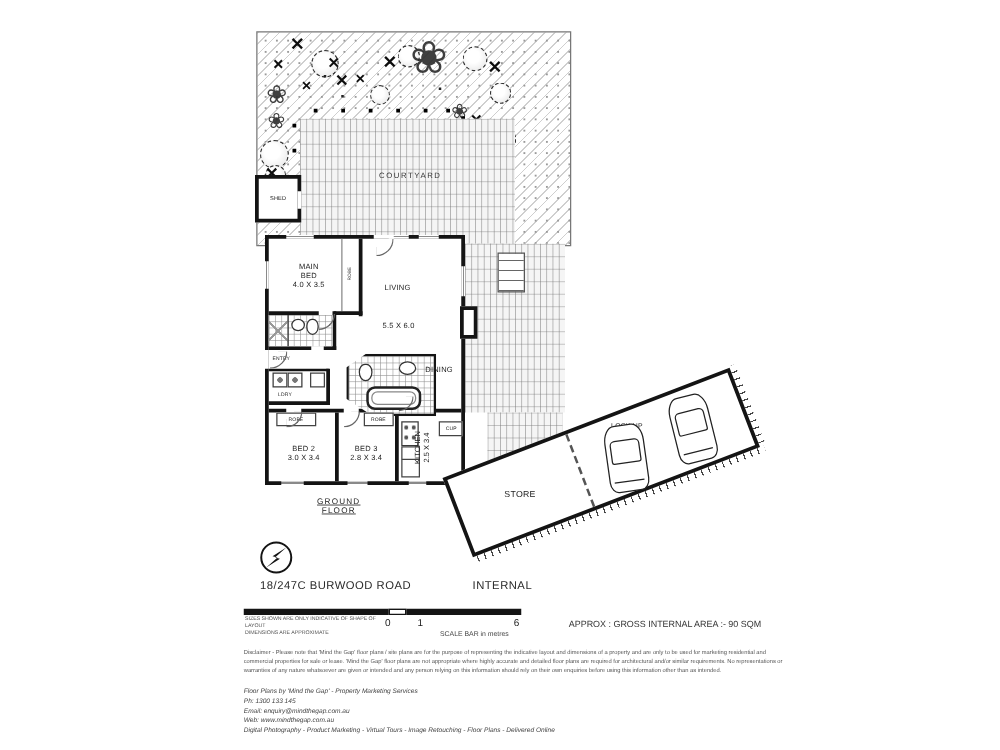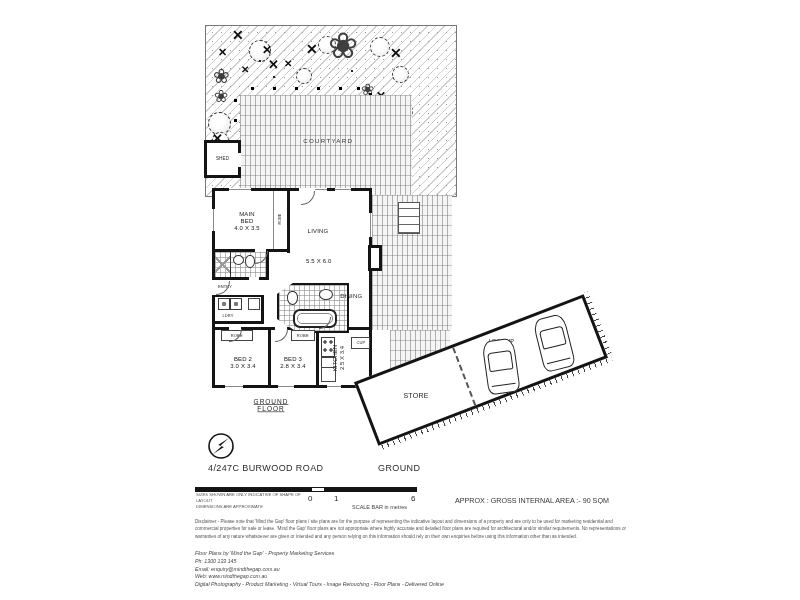--- a/index.html
+++ b/index.html
@@ -269,22 +269,22 @@
     </div>
     <div class="car" style="left:124px;top:8px;transform:rotate(13deg);"></div>
     <div class="car" style="left:182px;top:5px;transform:rotate(7deg);"></div>
   </div>
 
   <svg class="abs" style="left:205px;top:430px;" width="32" height="32" viewBox="0 0 32 32">
     <circle cx="16" cy="16" r="12" fill="none" stroke="#141414" stroke-width="1.6"></circle>
     <path d="M24 8 L13 15 L17 16 L8 24 L19 17 L15 16 Z" fill="#141414"></path>
   </svg>
 
-  <div class="addr" style="left:208px;top:463px;">4/247C BURWOOD ROAD</div>
-  <div class="addr" style="left:378px;top:463px;">GROUND</div>
+  <div class="addr" style="left:208px;top:463px;">18/247C BURWOOD ROAD</div>
+  <div class="addr" style="left:378px;top:463px;">INTERNAL</div>
 
   <div class="abs" style="left:195px;top:487px;width:222px;height:5px;background:#141414;">
     <div style="position:absolute;left:116px;top:0;width:14px;height:5px;background:#fff;border:1px solid #141414;box-sizing:border-box;"></div>
   </div>
   <div class="scalenum" style="left:308px;top:494px;">0</div>
   <div class="scalenum" style="left:334px;top:494px;">1</div>
   <div class="scalenum" style="left:411px;top:494px;">6</div>
   <div class="caption" style="left:352px;top:504px;">SCALE BAR in metres</div>
   <div class="notes" style="left:196px;top:492px;">
     <span>SIZES SHOWN ARE ONLY INDICATIVE OF SHAPE OF LAYOUT</span><br>

